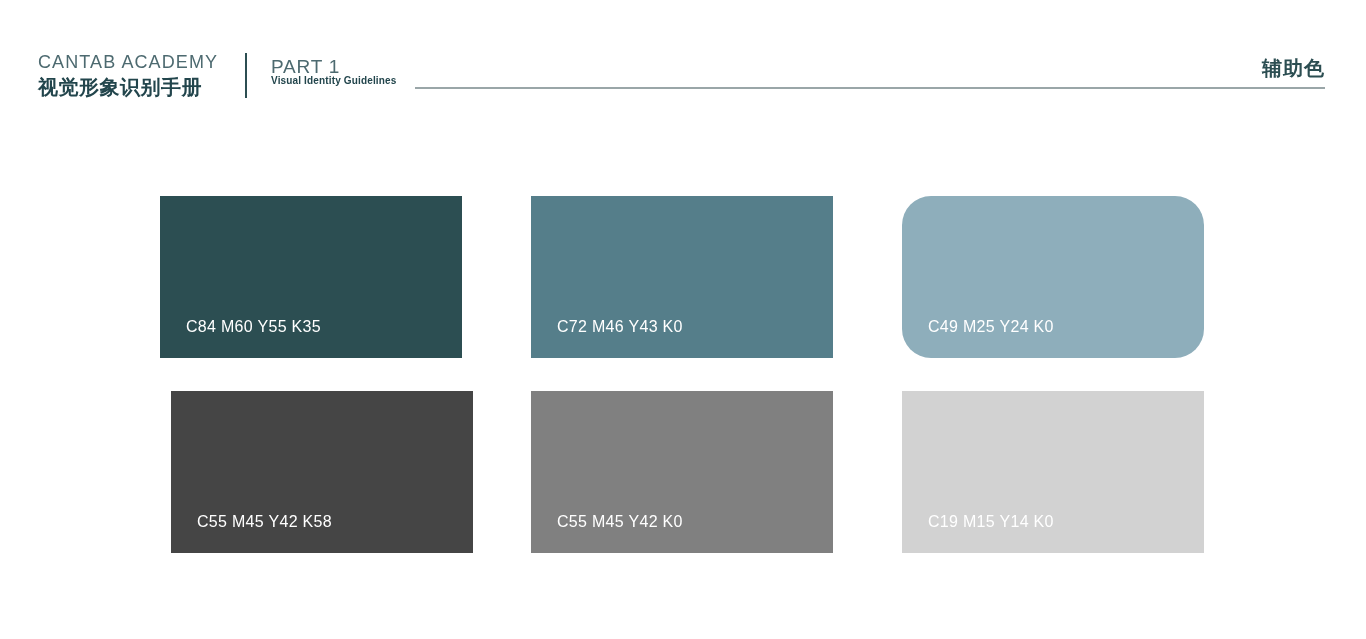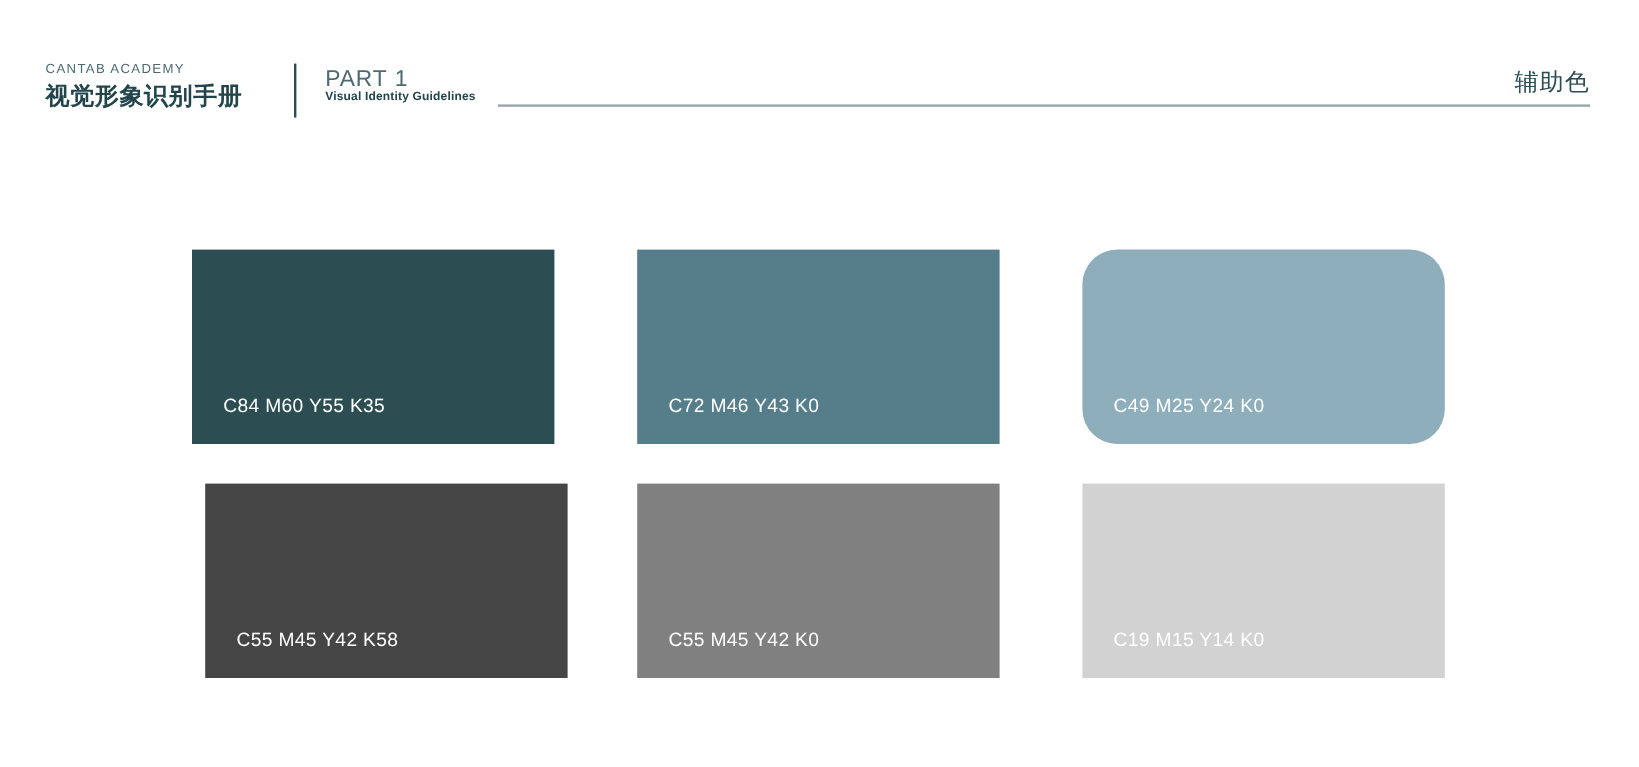--- a/index.html
+++ b/index.html
@@ -31,21 +31,21 @@
   }
 
   .brand-block {
     position: absolute;
     left: 38px;
     top: 53px;
     width: 200px;
   }
   .brand-en {
     font-family: "Liberation Sans", sans-serif;
-    font-size: 11px;
+    font-size: 18px;
     letter-spacing: 1.1px;
     color: #4d6a70;
     line-height: 1;
     white-space: nowrap;
   }
   .brand-cn {
     font-family: "DejaVu Sans", sans-serif;
     font-size: 20px;
     font-weight: bold;
     letter-spacing: 0.5px;
@@ -96,32 +96,32 @@
     height: 2px;
     background: #9aa6a8;
   }
 
   .section-title {
     position: absolute;
     right: 41px;
     top: 58px;
     font-family: "DejaVu Sans", sans-serif;
     font-size: 20px;
-    font-weight: normal;
+    font-weight: bold;
     letter-spacing: 1px;
     color: #2c4e52;
     line-height: 1;
     white-space: nowrap;
   }
 
   
   .swatch-grid {
     position: absolute;
     left: 160px;
-    top: 208px;
+    top: 196px;
     width: 1051px;
     display: grid;
     grid-template-columns: repeat(3, 302px);
     grid-template-rows: repeat(2, 162px);
     column-gap: 69px;
     row-gap: 33px;
   }
 
   .swatch {
     position: relative;

